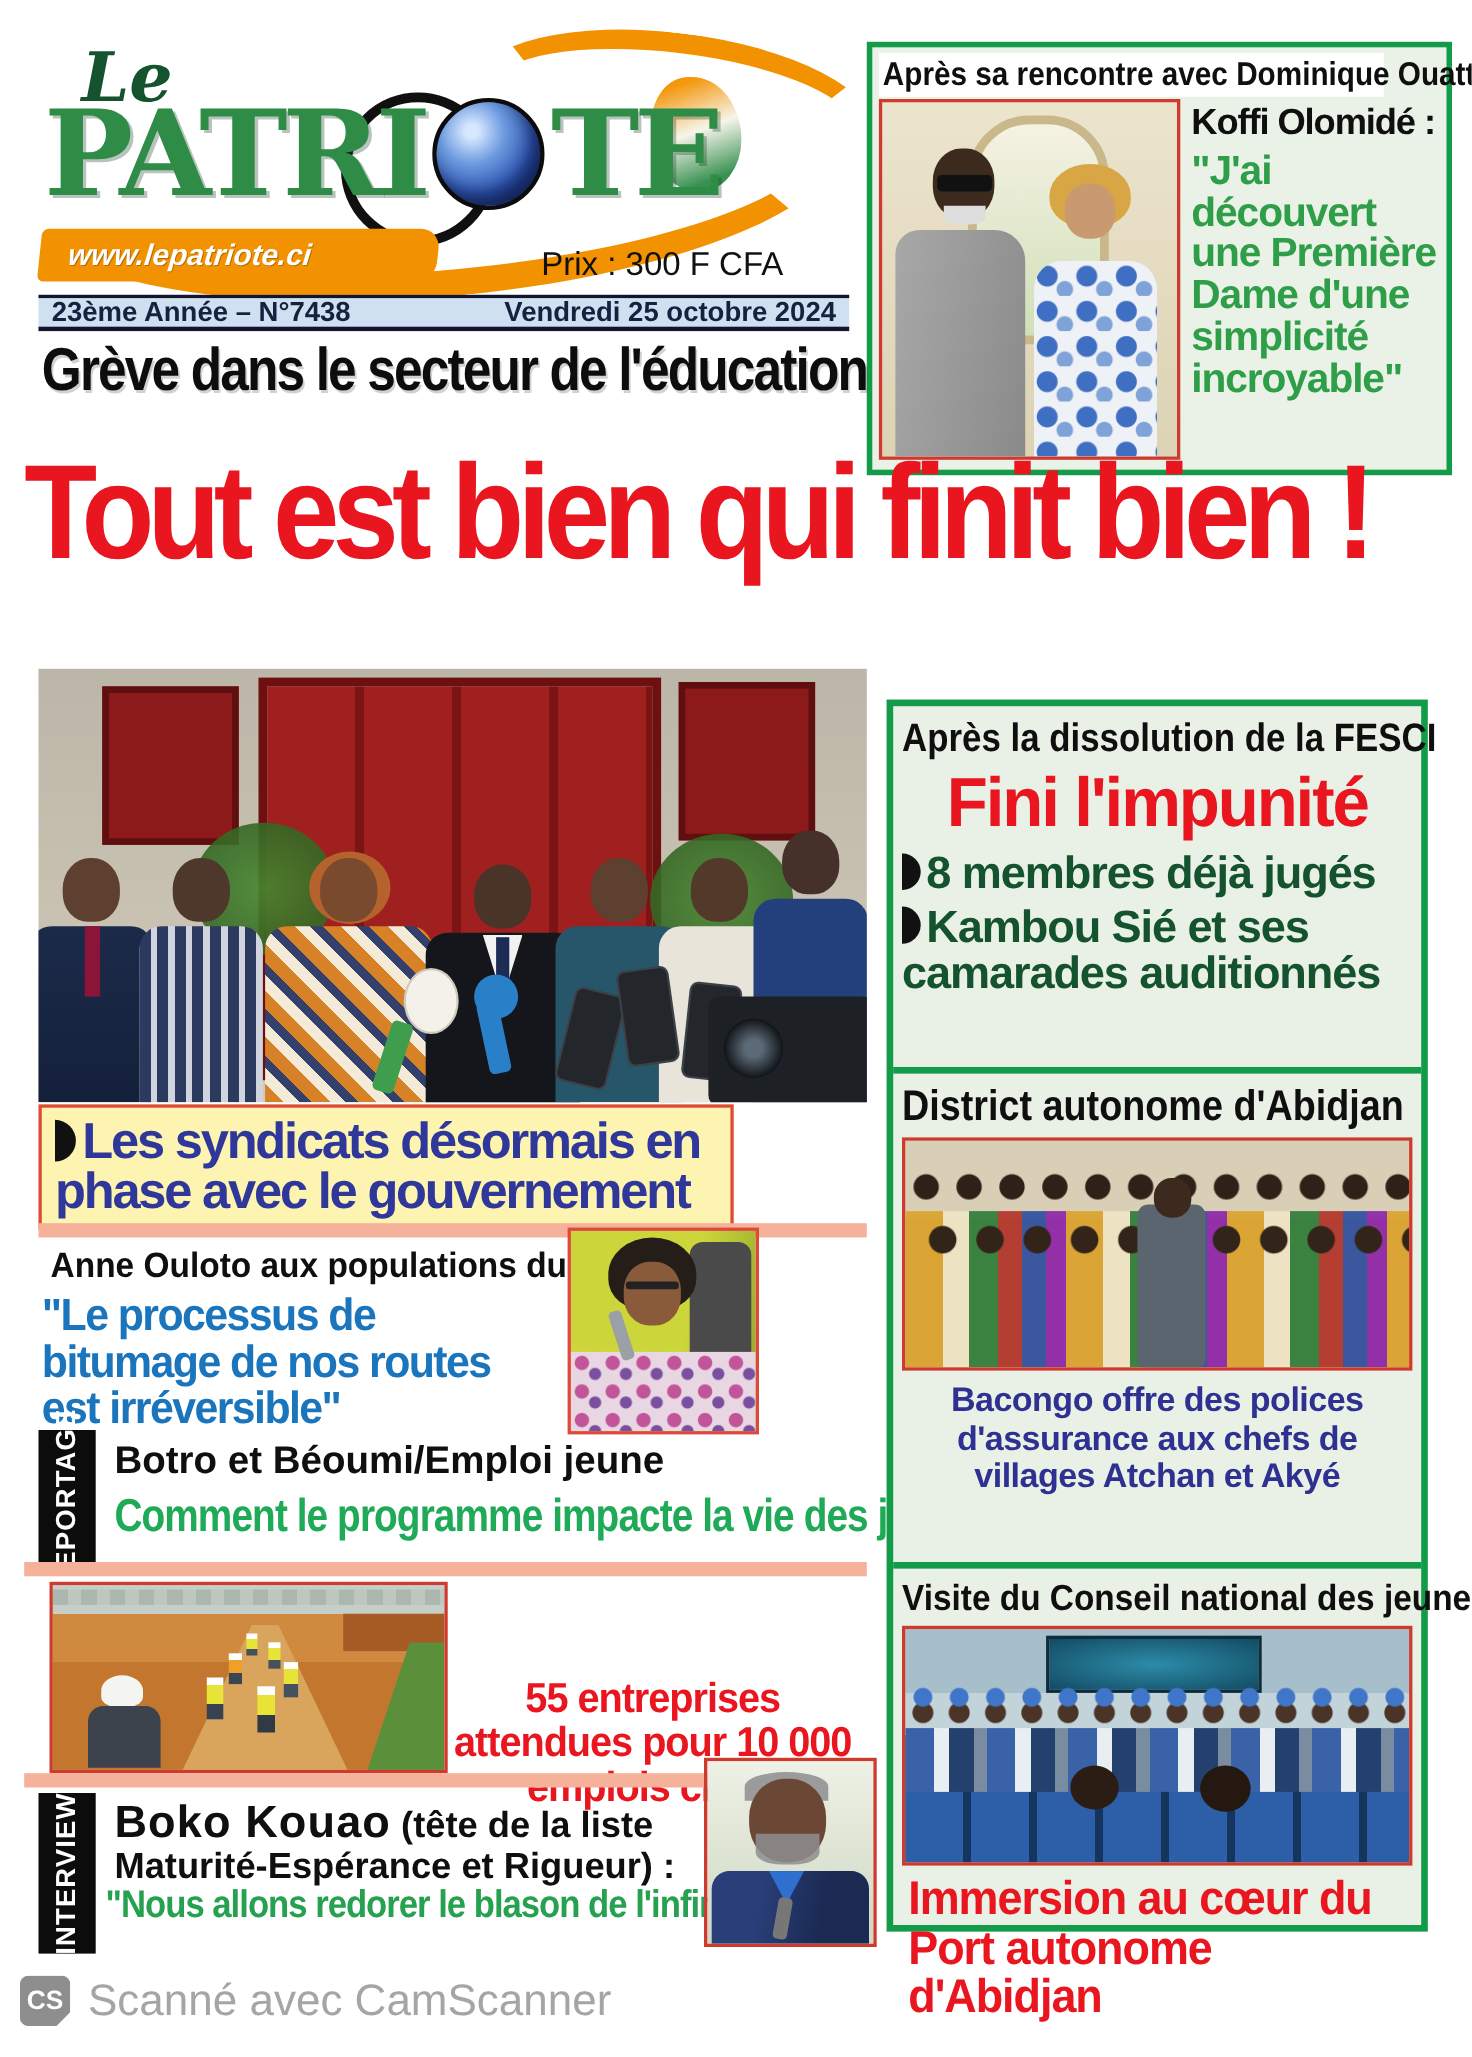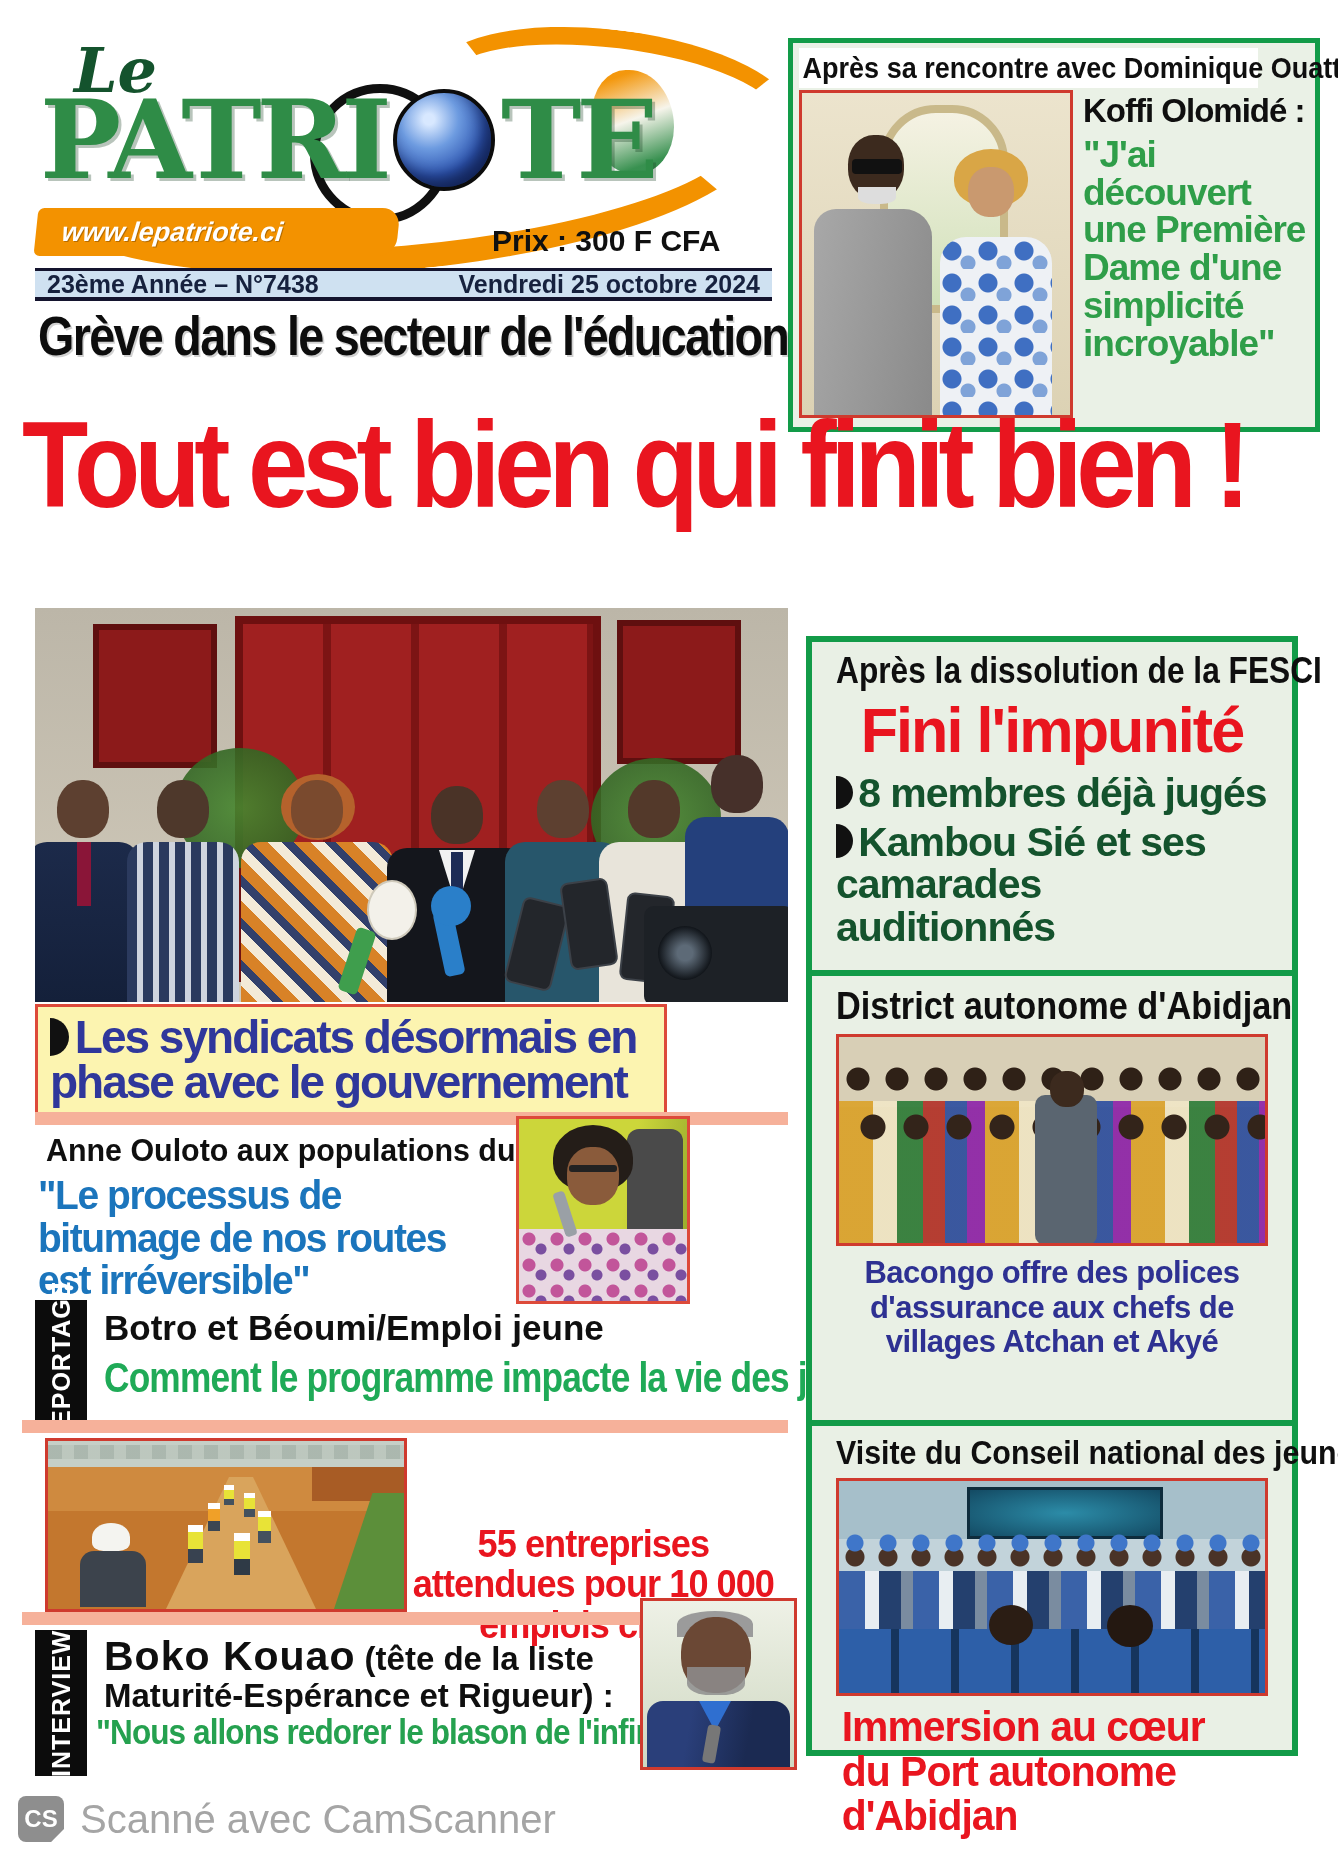--- a/index.html
+++ b/index.html
@@ -19,21 +19,21 @@
   #logo-row{left:40px;top:86px;display:flex;align-items:center;}
   .logo-word{font-family:"DejaVu Serif",serif;font-weight:800;font-size:108px;line-height:1;
              color:#2f8c47;letter-spacing:-5px;text-shadow:3px 3px 0 rgba(20,60,30,.30);}
   #globe-ring{left:310px;top:84px;width:122px;height:122px;border:9px solid #101010;border-radius:50%;}
   #globe{width:94px;height:94px;border-radius:50%;margin:0 6px;border:4px solid #0c0c0c;
          background:radial-gradient(circle at 34% 28%,#d8e8ff 6%,#6d9be0 32%,#2d54b0 62%,#122a6e 100%);
          box-shadow:inset -8px -10px 14px rgba(0,0,20,.45);position:relative;z-index:2;}
   #website-banner{left:36px;top:208px;width:336px;height:48px;background:#f39200;border-radius:6px 18px 18px 6px;
                   transform:skewX(-6deg);display:flex;align-items:center;padding-left:26px;
                   color:#fff;font-weight:700;font-style:italic;font-size:27px;text-shadow:1px 1px 0 #b56c00;}
-  #price{left:492px;top:224px;font-size:30px;font-weight:700;color:#101010;}
+  #price{left:492px;top:224px;font-size:30px;font-weight:400;color:#101010;}
 
   #date-strip{left:35px;top:268px;width:737px;height:33px;background:#cfe1f1;
               border-top:3px solid #14142e;border-bottom:4px solid #14142e;
               display:flex;align-items:center;justify-content:space-between;padding:0 12px;box-sizing:border-box;
               font-size:25px;font-weight:700;color:#16213e;}
 
   
   #koffi-box{left:788px;top:38px;width:532px;height:394px;box-sizing:border-box;
              border:5px solid #129b48;background:#eaf1e6;}
   #koffi-kicker{margin:5px 6px 2px 6px;background:#fff;color:#0f0f0f;font-weight:700;font-size:30px;
@@ -109,21 +109,21 @@
   #int-rest{font-size:33px;font-weight:700;}
   #int-quote{left:96px;top:1712px;font-size:35px;font-weight:800;color:#25a14f;letter-spacing:-1px;
              white-space:nowrap;transform:scaleX(.90);transform-origin:left top;}
   #boko-photo{left:640px;top:1598px;width:151px;height:166px;border:3px solid #cf3a2e;overflow:hidden;
               background:linear-gradient(#eef1e6,#cfd8c2);}
 
   
   #green-col{left:806px;top:636px;width:492px;height:1120px;box-sizing:border-box;border:6px solid #129b48;
              background:#e9f0e5;display:flex;flex-direction:column;}
   .gc-divider{height:6px;background:#129b48;flex:none;}
-  .gc-section{padding:8px 24px;box-sizing:border-box;flex:none;}
+  .gc-section{padding:8px 8px;box-sizing:border-box;flex:none;}
   .gc-kicker{font-weight:700;color:#0f0f0f;white-space:nowrap;transform-origin:left top;}
   #fesci{height:328px;}
   #fesci .gc-kicker{font-size:36px;transform:scaleX(.88);}
   #fesci-headline{font-size:63px;font-weight:800;color:#e9151f;text-align:center;letter-spacing:-2px;
                   margin-top:2px;transform:scaleX(.97);transform-origin:center top;}
   .fesci-bullet{font-size:41px;font-weight:800;color:#14532d;letter-spacing:-1px;line-height:1.04;margin-top:6px;}
   #district{height:444px;}
   #district .gc-kicker{font-size:39px;transform:scaleX(.88);}
   #district-photo{width:100%;height:212px;border:3px solid #cf3a2e;box-sizing:border-box;margin-top:6px;
                   position:relative;overflow:hidden;background:linear-gradient(#d8cfb6 0 34%,#c9b98e 34%);}

